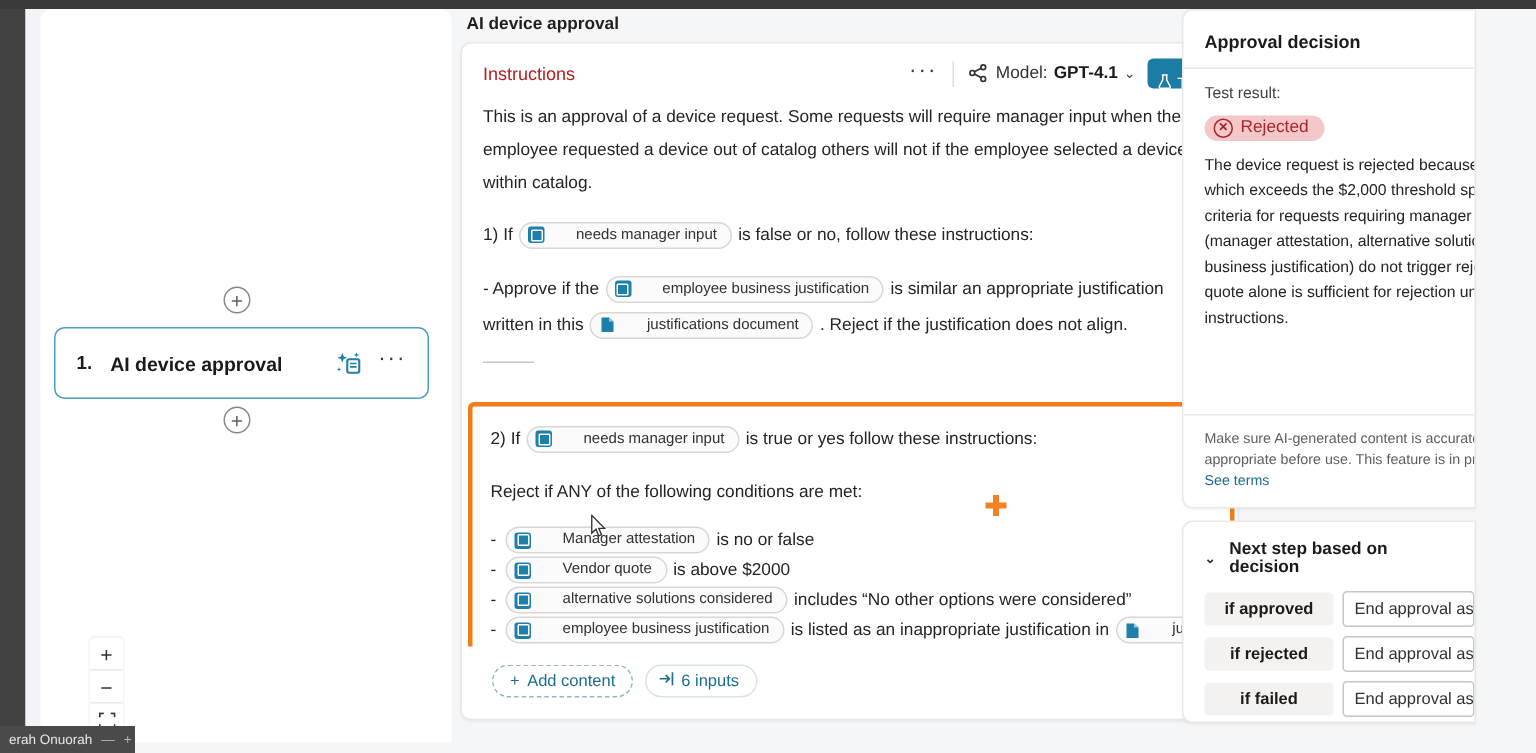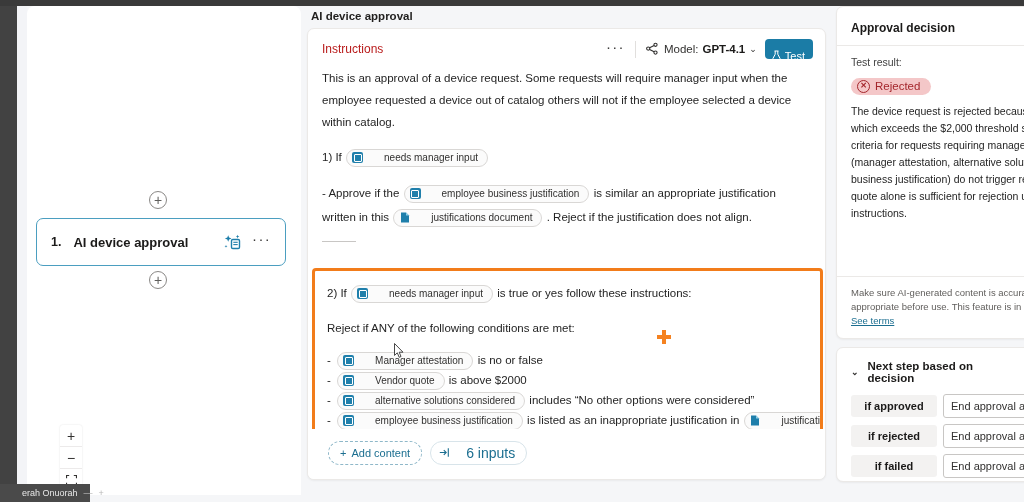--- a/index.html
+++ b/index.html
@@ -212,31 +212,31 @@
   }
   .add-content-btn {
     display: inline-flex; align-items: center; gap: 5px;
     border: 1px dashed #8fb8c9;
     border-radius: 12px;
     padding: 3px 11px;
     font-size: 11px; color: #1b6e90; cursor: pointer;
     background: #fff;
   }
   .inputs-btn {
-    display: inline-flex; align-items: center; gap: 16px;
+    display: inline-flex; align-items: center; gap: 4px;
     border: 1px solid #d8e4ea;
     border-radius: 12px;
     padding: 3px 11px 3px 8px;
-    font-size: 14px; color: #1b6e90; cursor: pointer;
+    font-size: 11px; color: #1b6e90; cursor: pointer;
     background: #fff;
   }
 
   
   .right-wrap {
-    position: absolute; left: 836px; top: 6px; width: 188px; height: 496px;
+    position: absolute; left: 788px; top: 6px; width: 188px; height: 496px;
   }
   .right-card {
     background: #ffffff;
     border: 1px solid #ebe9e7;
     border-radius: 7px 0 0 7px;
     box-shadow: 0 1px 2px rgba(0,0,0,0.05);
     width: 196px;
   }
   .rc-1 { height: 333px; position: relative; overflow: hidden; }
   .rc-title {
@@ -262,21 +262,21 @@
     padding: 0 8px 0 14px;
     white-space: nowrap; overflow: hidden;
   }
   .rc-footer {
     position: absolute; left: 0; bottom: 0; width: 100%;
     border-top: 1px solid #ebe9e7;
     padding: 9px 8px 10px 14px;
     font-size: 9.5px; color: #605e5c; line-height: 14px;
     white-space: nowrap; overflow: hidden;
   }
-  .see-terms { color: #1b6e90; text-decoration: underline; cursor: pointer; }
+  .see-terms { color: #1b6e90; cursor: pointer; }
 
   .rc-2 {
     margin-top: 8px; padding: 12px 0 12px 0;
     height: 135px; overflow: hidden;
   }
   .next-hdr {
     display: flex; align-items: center; gap: 9px;
     padding: 0 14px 10px 14px;
     font-size: 11.5px; font-weight: 700; color: #1b1a19;
     cursor: pointer;
@@ -296,21 +296,21 @@
     white-space: nowrap; overflow: hidden;
     background: #fff; cursor: pointer;
   }
 
   
   .taskbar {
     position: absolute; left: 0; bottom: 0;
     width: 90px; height: 18px;
     background: #4a4a4a;
     display: flex; align-items: center;
-    padding: 0 22px;
+    padding: 0 6px;
     gap: 6px;
   }
   .tb-name { font-size: 9px; color: #e8e8e8; white-space: nowrap; }
   .tb-ico { font-size: 9px; color: #b8b8b8; }
 </style>
 </head>
 <body>
 
 <div id="root">
 
@@ -389,20 +389,21 @@
 
       <div class="instr-body">
         <p class="para">This is an approval of a device request. Some requests will require manager input when the employee requested a device out of catalog others will not if the employee selected a device within catalog.</p>
 
         <p class="para tight">
           <span>1) If</span>
           <span class="chip">
             <span class="chip-sq"></span>
             <span>needs manager input</span>
           </span>
+          <span>is false or no, follow these instructions:</span>
         </p>
 
         <p class="para tight">
           <span>- Approve if the</span>
           <span class="chip">
             <span class="chip-sq"></span>
             <span>employee business justification</span>
           </span>
           <span>is similar an appropriate justification written in this</span>
           <span class="chip">

